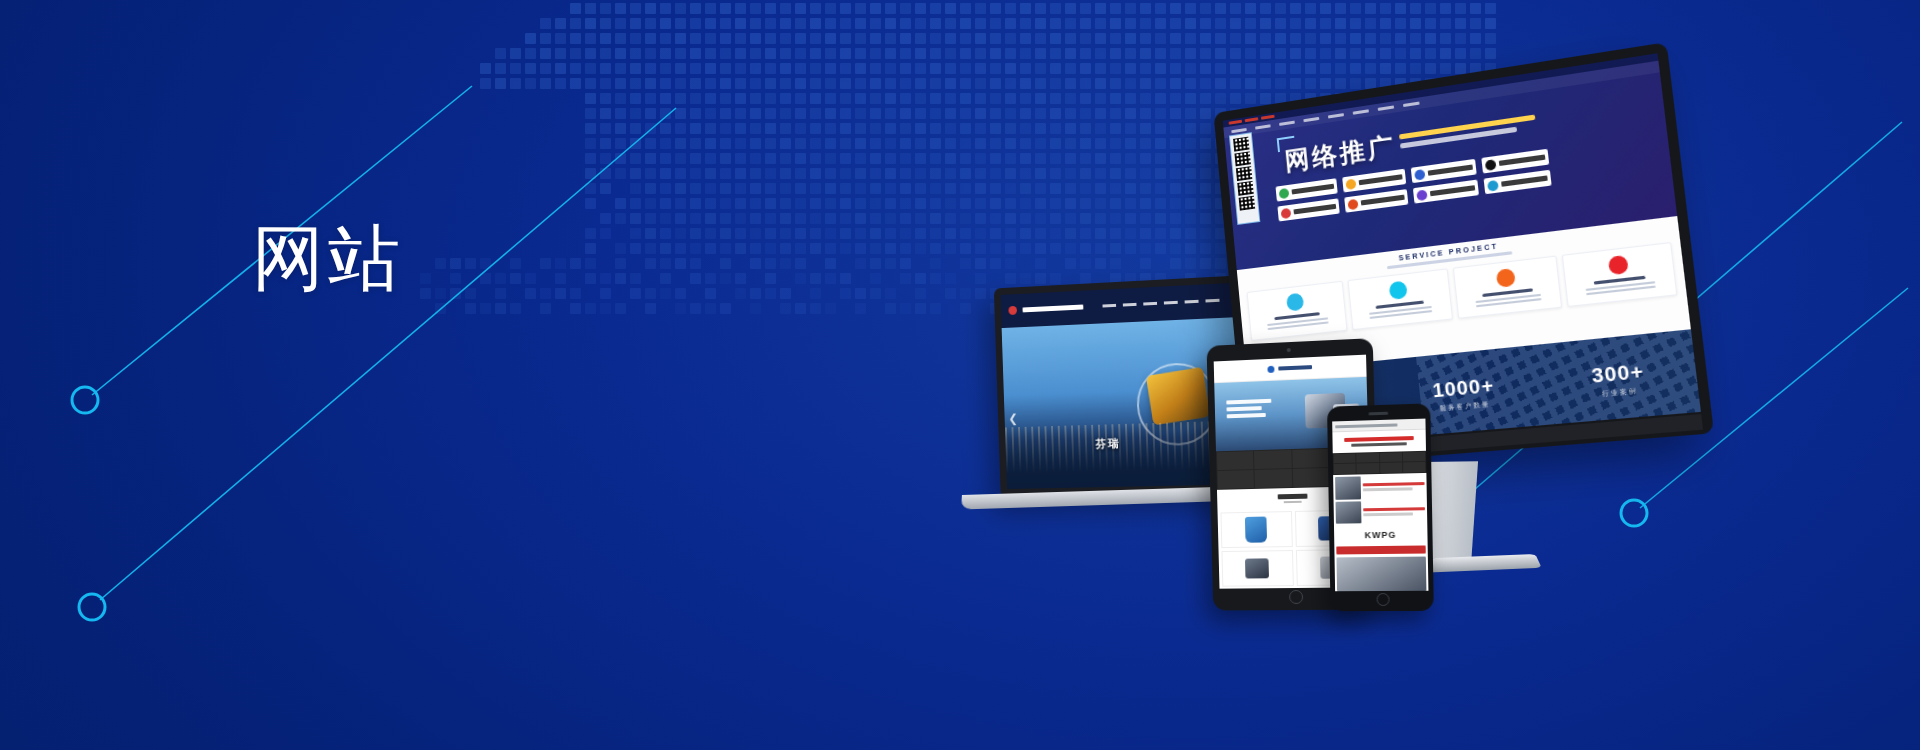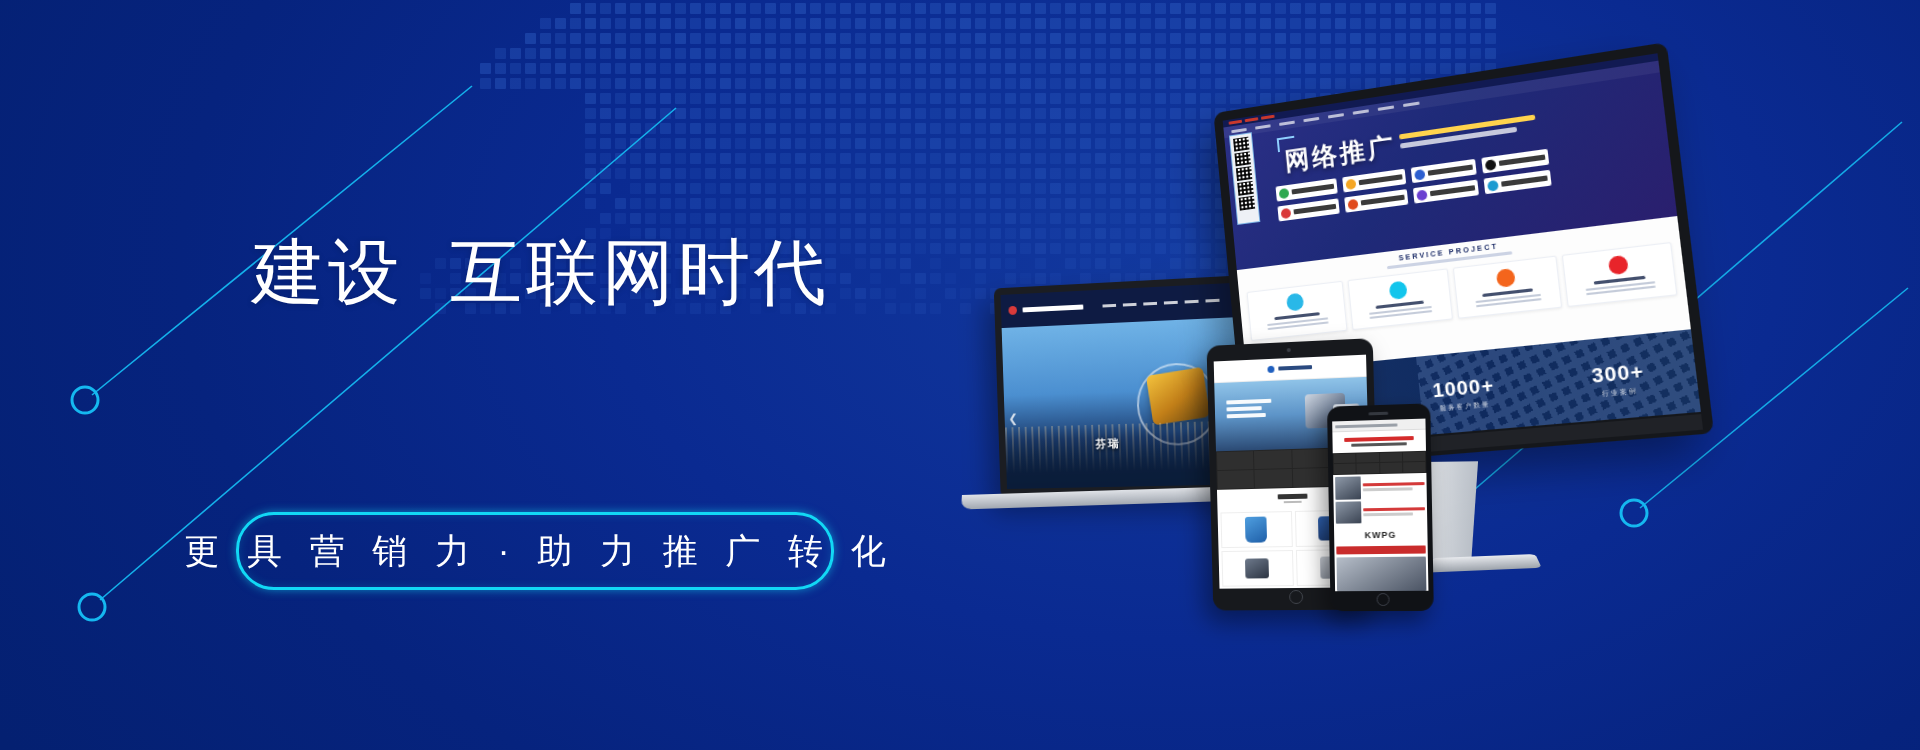--- a/index.html
+++ b/index.html
@@ -1442,30 +1442,24 @@
       <circle cx="92" cy="607" r="13" stroke-width="3"></circle>
       <line x1="1902" y1="122" x2="1453" y2="508" stroke-width="1.6" opacity=".9"></line>
       <circle cx="1446" cy="514" r="13" stroke-width="3"></circle>
       <line x1="1908" y1="288" x2="1640" y2="508" stroke-width="1.6" opacity=".9"></line>
       <circle cx="1634" cy="513" r="13" stroke-width="3"></circle>
     </g>
   </svg>
 
   <div id="copy">
     <div class="row1">
-    </div>
-    <div class="row2">
-      <div class="big">建设</div>
-      <div class="big">互联网时代</div>
+      <div class="big">网站</div>
     </div>
   </div>
 
-  <div id="pill">
-    <span>更 具 营 销 力 · 助 力 推 广 转 化</span>
-  </div>
 
   <div id="devices">
 
     <div id="laptop">
       <div class="lid">
         <div class="scr">
           <div class="lp-top">
             <span class="lp-logo"></span>
             <span class="lp-name"></span>
             <span class="lp-nav">

